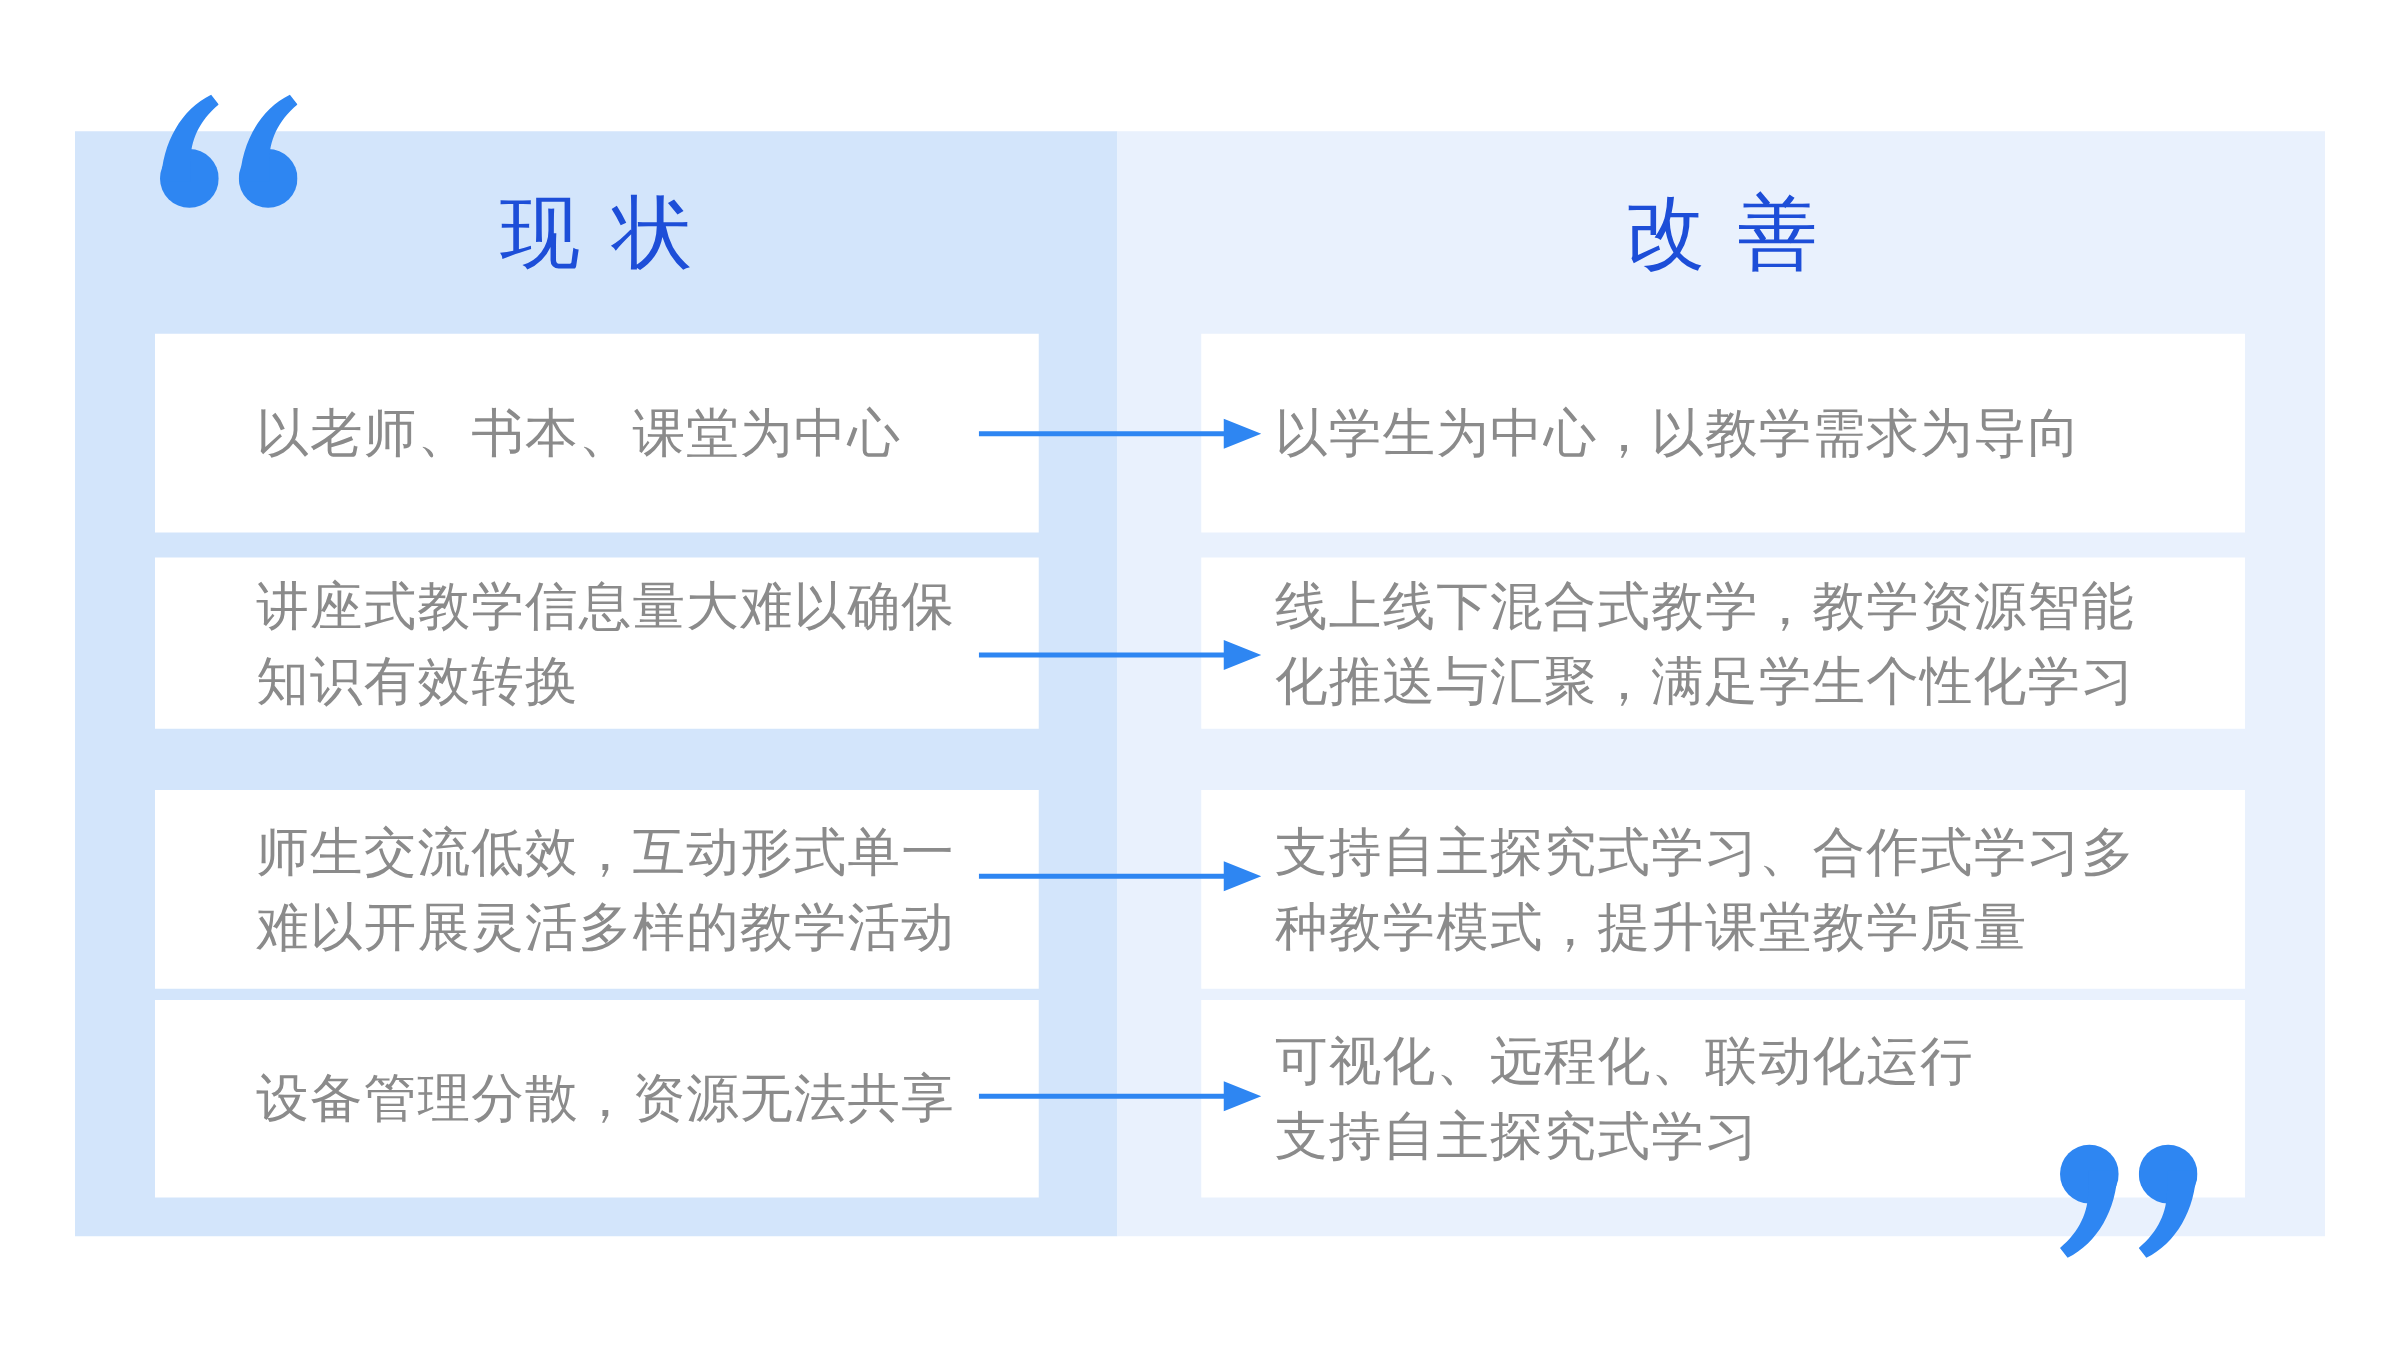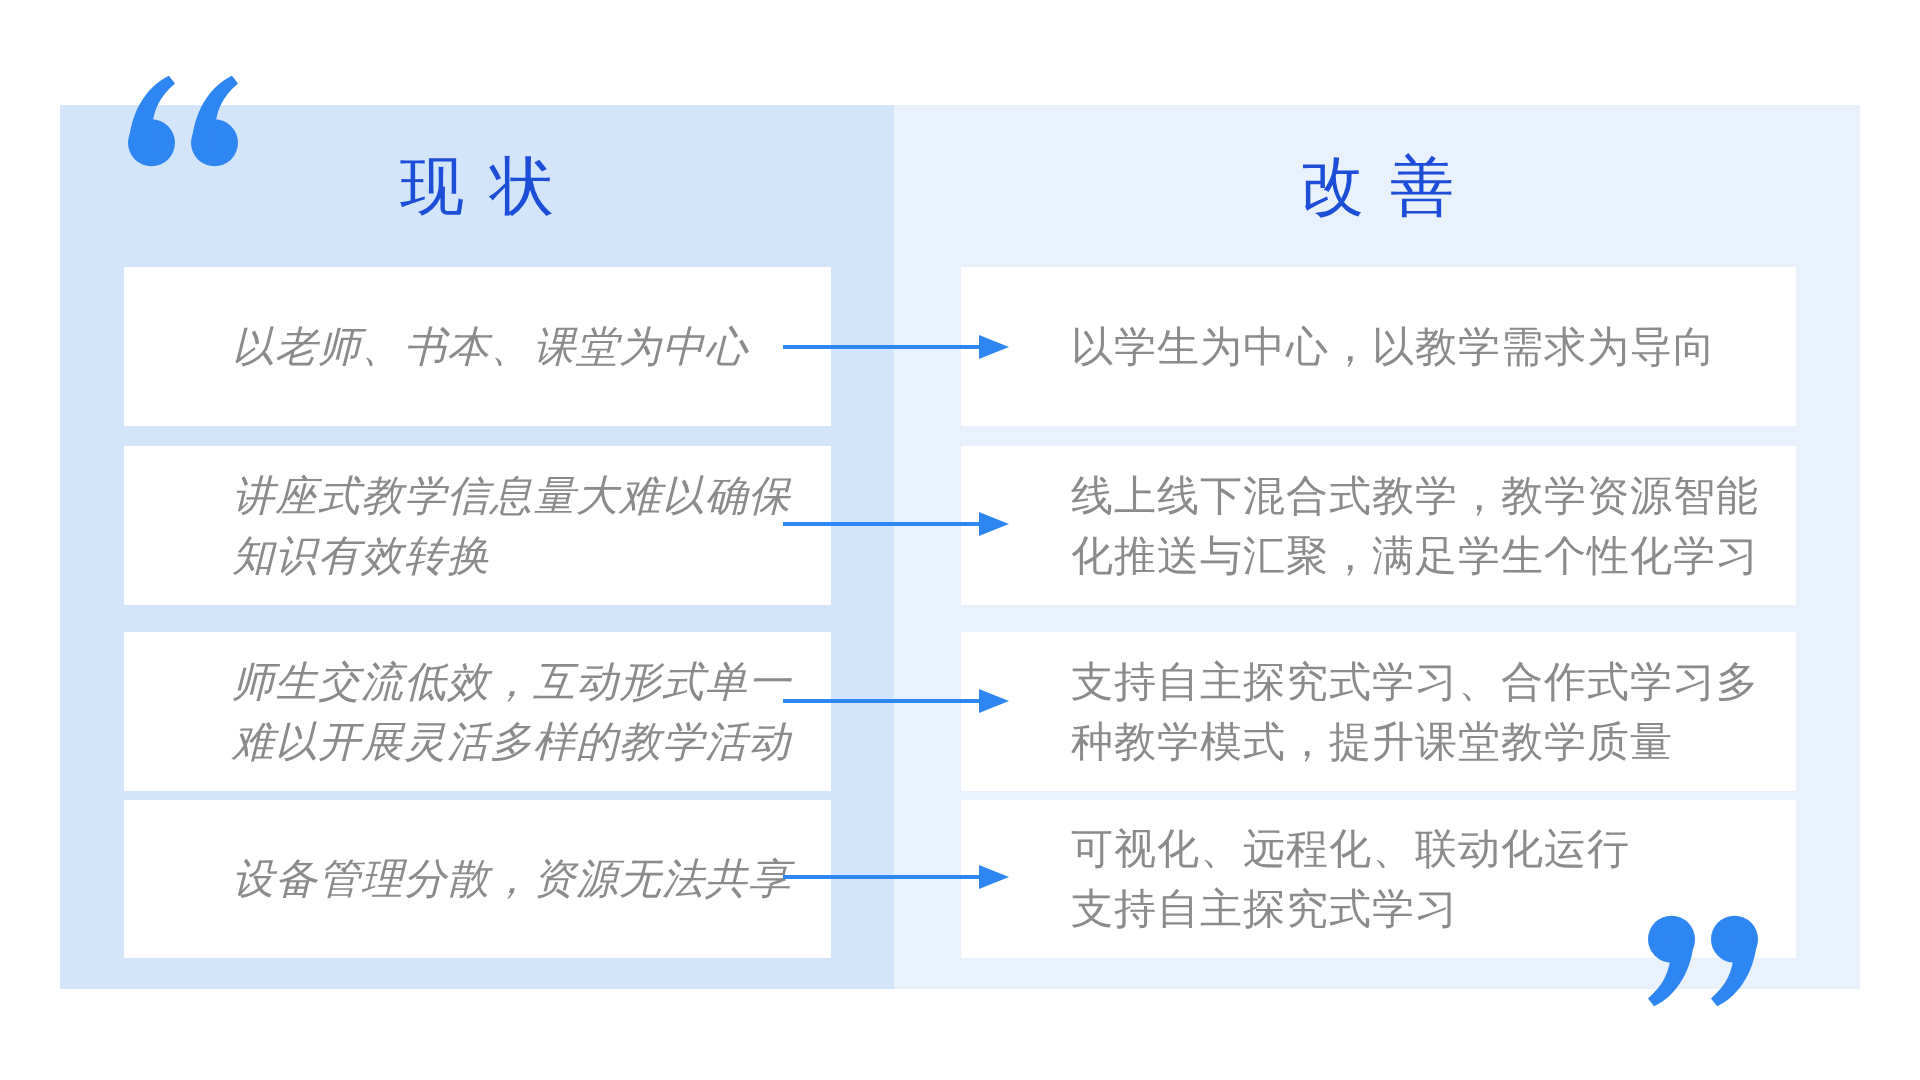--- a/index.html
+++ b/index.html
@@ -18,29 +18,29 @@
     letter-spacing:26px;text-indent:26px;
   }
   .title-left{left:60px;width:834px;}
   .title-right{left:894px;width:966px;}
   .card{
     position:absolute;background:#ffffff;display:flex;align-items:center;
   }
   .card-left{left:124px;width:707px;}
   .card-right{left:961px;width:835px;}
   .r1{top:267px;height:159px;}
-  .r2{top:446px;height:159px;}
+  .r2{top:446px;height:137px;}
   .r3{top:632px;height:159px;}
   .r4{top:800px;height:158px;}
   .card-text{
     font-size:42px;font-weight:300;color:#8b8b8b;line-height:60px;
     letter-spacing:1px;white-space:pre-line;
   }
-  .card-left .card-text{padding-left:108px;font-style:italic;}
-  .card-right .card-text{padding-left:110px;}
+  .card-left .card-text{padding-left:81px;}
+  .card-right .card-text{padding-left:59px;}
   .arrow{position:absolute;left:783px;width:226px;height:30px;z-index:3;}
   .a1{top:332px;}
   .a2{top:509px;}
   .a3{top:686px;}
   .a4{top:862px;}
   .quote{position:absolute;z-index:4;display:flex;}
   .quote svg{display:block;}
   .quote-open{left:128px;top:75px;width:110px;height:92px;gap:16px;}
   .quote-close{left:1648px;top:912px;width:110px;height:95px;gap:16px;transform:rotate(180deg);}
 </style>

